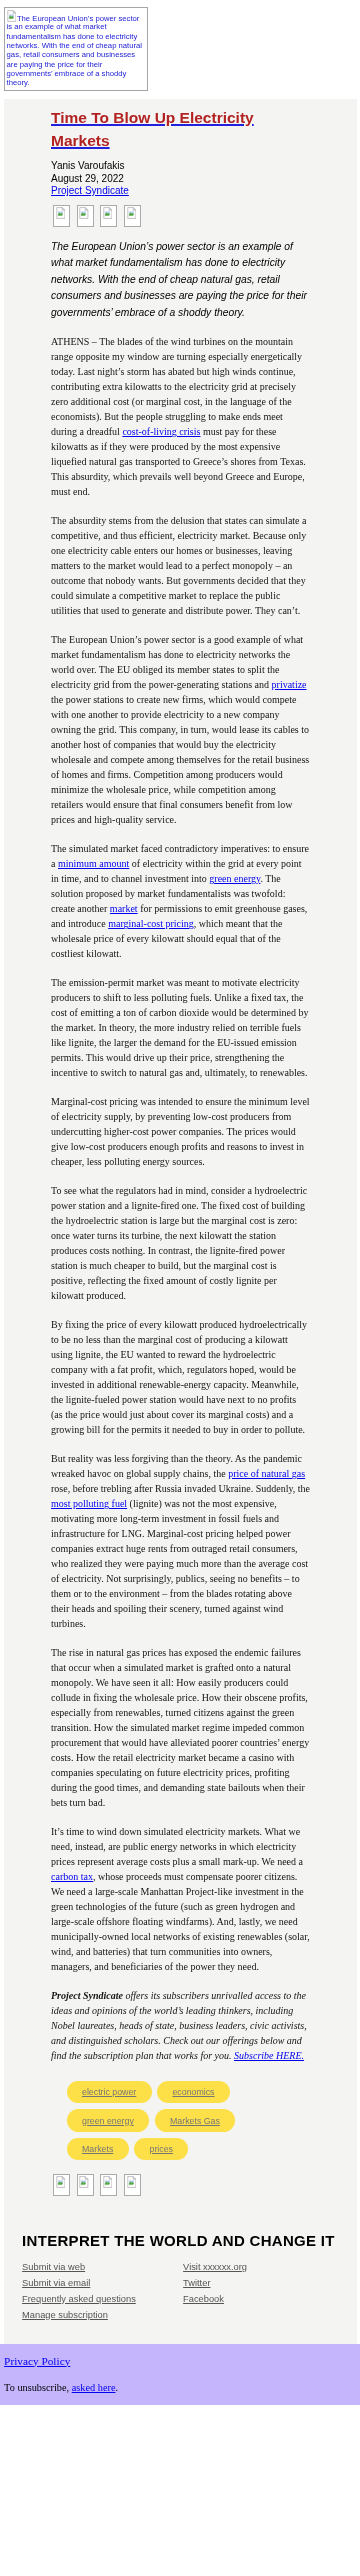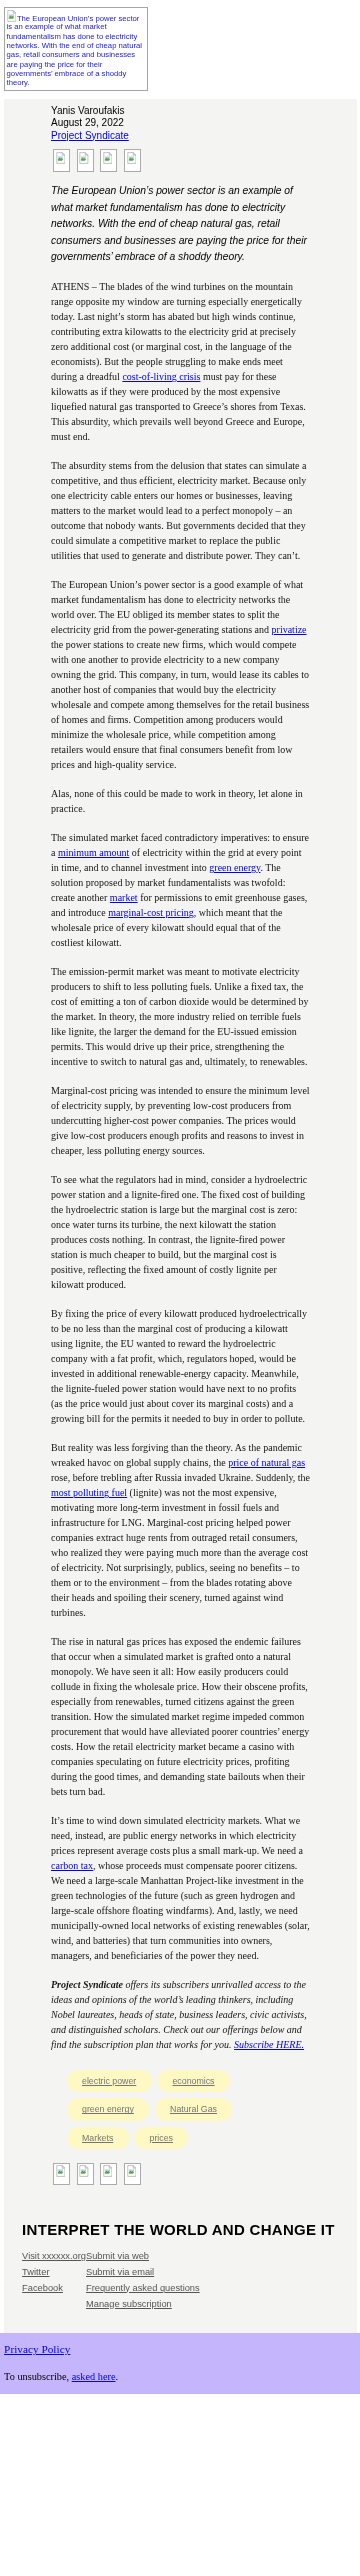--- a/index.html
+++ b/index.html
@@ -75,21 +75,21 @@
   .inline-link{color:#0000EE;text-decoration:underline;}
 
   .tags{
     margin:17.5px 0 0 15.5px;
     display:flex;flex-wrap:wrap;
     gap:6.2px 5.2px;
     width:206px;
   }
   .pill{
     display:inline-block;
-    background:#fef9c3;
+    background:#fde047;
     border-radius:12.4px;
     padding:6.2px 15.5px;
     font-size:8.8px;
     color:#757575;
     text-decoration:underline;
     text-decoration-color:#757575;
   }
 
   .share-row.bottom{margin-top:13.4px;}
 
@@ -140,20 +140,21 @@
     <path d="M16 1 l7 7 h-7 z" fill="#dce6f2" stroke="#9b9b9b" stroke-width="1.2"></path>
     <rect x="5" y="11" width="13" height="8" fill="#b9d0ea"></rect>
     <path d="M5 19 l4 -5 3 3 2 -2 4 4 -2 3 -11 0 z" fill="#55a843"></path>
     <path d="M18 19 l-2 3 5 0 z" fill="#fdfdfd"></path>
   </svg></span><span>The European Union’s power sector is an example of what market fundamentalism has done to electricity networks. With the end of cheap natural gas, retail consumers and businesses are paying the price for their governments’ embrace of a shoddy theory.</span>
 </div>
 
 <div class="card">
   <div class="content">
 
+    <a href="#" class="title-link">Time To Blow Up Electricity Markets</a>
 
     <div class="byline">
       <div>Yanis Varoufakis</div>
       <div>August 29, 2022</div>
       <div><a href="#">Project Syndicate</a></div>
     </div>
 
     <div class="share-row">
         <a href="#" class="share-box"><svg width="9.3" height="12" viewBox="0 0 24 30" xmlns="http://www.w3.org/2000/svg">
     <path d="M2 1 h14 l7 7 v21 h-21 z" fill="#fdfdfd" stroke="#9b9b9b" stroke-width="1.5"></path>
@@ -185,37 +186,36 @@
   </svg></a>
       </div>
 
     <div class="deck">The European Union’s power sector is an example of what market fundamentalism has done to electricity networks. With the end of cheap natural gas, retail consumers and businesses are paying the price for their governments’ embrace of a shoddy theory.</div>
 
 
     <div class="article-body">
         <p class="para"><span>ATHENS – The blades of the wind turbines on the mountain range opposite my window are turning especially energetically today. Last night’s storm has abated but high winds continue, contributing extra kilowatts to the electricity grid at precisely zero additional cost (or marginal cost, in the language of the economists). But the people struggling to make ends meet during a dreadful </span><a href="#" class="inline-link">cost-of-living crisis</a><span> must pay for these kilowatts as if they were produced by the most expensive liquefied natural gas transported to Greece’s shores from Texas. This absurdity, which prevails well beyond Greece and Europe, must end.</span></p>
         <p class="para"><span>The absurdity stems from the delusion that states can simulate a competitive, and thus efficient, electricity market. Because only one electricity cable enters our homes or businesses, leaving matters to the market would lead to a perfect monopoly – an outcome that nobody wants. But governments decided that they could simulate a competitive market to replace the public utilities that used to generate and distribute power. They can’t.</span></p>
         <p class="para"><span>The European Union’s power sector is a good example of what market fundamentalism has done to electricity networks the world over. The EU obliged its member states to split the electricity grid from the power-generating stations and </span><a href="#" class="inline-link">privatize</a><span> the power stations to create new firms, which would compete with one another to provide electricity to a new company owning the grid. This company, in turn, would lease its cables to another host of companies that would buy the electricity wholesale and compete among themselves for the retail business of homes and firms. Competition among producers would minimize the wholesale price, while competition among retailers would ensure that final consumers benefit from low prices and high-quality service.</span></p>
-        <p class="para"><span>Alas, none of this could be made to work in theory, let alone in practice.</span></p>
         <p class="para"><span>The simulated market faced contradictory imperatives: to ensure a </span><a href="#" class="inline-link">minimum amount</a><span> of electricity within the grid at every point in time, and to channel investment into </span><a href="#" class="inline-link">green energy</a><span>. The solution proposed by market fundamentalists was twofold: create another </span><a href="#" class="inline-link">market</a><span> for permissions to emit greenhouse gases, and introduce </span><a href="#" class="inline-link">marginal-cost pricing</a><span>, which meant that the wholesale price of every kilowatt should equal that of the costliest kilowatt.</span></p>
         <p class="para"><span>The emission-permit market was meant to motivate electricity producers to shift to less polluting fuels. Unlike a fixed tax, the cost of emitting a ton of carbon dioxide would be determined by the market. In theory, the more industry relied on terrible fuels like lignite, the larger the demand for the EU-issued emission permits. This would drive up their price, strengthening the incentive to switch to natural gas and, ultimately, to renewables.</span></p>
         <p class="para"><span>Marginal-cost pricing was intended to ensure the minimum level of electricity supply, by preventing low-cost producers from undercutting higher-cost power companies. The prices would give low-cost producers enough profits and reasons to invest in cheaper, less polluting energy sources.</span></p>
         <p class="para"><span>To see what the regulators had in mind, consider a hydroelectric power station and a lignite-fired one. The fixed cost of building the hydroelectric station is large but the marginal cost is zero: once water turns its turbine, the next kilowatt the station produces costs nothing. In contrast, the lignite-fired power station is much cheaper to build, but the marginal cost is positive, reflecting the fixed amount of costly lignite per kilowatt produced.</span></p>
         <p class="para"><span>By fixing the price of every kilowatt produced hydroelectrically to be no less than the marginal cost of producing a kilowatt using lignite, the EU wanted to reward the hydroelectric company with a fat profit, which, regulators hoped, would be invested in additional renewable-energy capacity. Meanwhile, the lignite-fueled power station would have next to no profits (as the price would just about cover its marginal costs) and a growing bill for the permits it needed to buy in order to pollute.</span></p>
         <p class="para"><span>But reality was less forgiving than the theory. As the pandemic wreaked havoc on global supply chains, the </span><a href="#" class="inline-link">price of natural gas</a><span> rose, before trebling after Russia invaded Ukraine. Suddenly, the </span><a href="#" class="inline-link">most polluting fuel</a><span> (lignite) was not the most expensive, motivating more long-term investment in fossil fuels and infrastructure for LNG. Marginal-cost pricing helped power companies extract huge rents from outraged retail consumers, who realized they were paying much more than the average cost of electricity. Not surprisingly, publics, seeing no benefits – to them or to the environment – from the blades rotating above their heads and spoiling their scenery, turned against wind turbines.</span></p>
         <p class="para"><span>The rise in natural gas prices has exposed the endemic failures that occur when a simulated market is grafted onto a natural monopoly. We have seen it all: How easily producers could collude in fixing the wholesale price. How their obscene profits, especially from renewables, turned citizens against the green transition. How the simulated market regime impeded common procurement that would have alleviated poorer countries’ energy costs. How the retail electricity market became a casino with companies speculating on future electricity prices, profiting during the good times, and demanding state bailouts when their bets turn bad.</span></p>
         <p class="para"><span>It’s time to wind down simulated electricity markets. What we need, instead, are public energy networks in which electricity prices represent average costs plus a small mark-up. We need a </span><a href="#" class="inline-link">carbon tax</a><span>, whose proceeds must compensate poorer citizens. We need a large-scale Manhattan Project-like investment in the green technologies of the future (such as green hydrogen and large-scale offshore floating windfarms). And, lastly, we need municipally-owned local networks of existing renewables (solar, wind, and batteries) that turn communities into owners, managers, and beneficiaries of the power they need.</span></p>
         <p class="para"><span class="b i">Project Syndicate</span><span class="i"> offers its subscribers unrivalled access to the ideas and opinions of the world’s leading thinkers, including Nobel laureates, heads of state, business leaders, civic activists, and distinguished scholars. Check out our offerings below and find the subscription plan that works for you. </span><a href="#" class="inline-link i">Subscribe HERE.</a></p>
       </div>
 
     <div class="tags">
         <a href="#" class="pill">electric power</a>
         <a href="#" class="pill">economics</a>
         <a href="#" class="pill">green energy</a>
-        <a href="#" class="pill">Natural Gas</a>
+        <a href="#" class="pill">Markets Gas</a>
         <a href="#" class="pill">Markets</a>
         <a href="#" class="pill">prices</a>
       </div>
 
     <div class="share-row bottom">
         <a href="#" class="share-box"><svg width="9.3" height="12" viewBox="0 0 24 30" xmlns="http://www.w3.org/2000/svg">
     <path d="M2 1 h14 l7 7 v21 h-21 z" fill="#fdfdfd" stroke="#9b9b9b" stroke-width="1.5"></path>
     <path d="M16 1 l7 7 h-7 z" fill="#dce6f2" stroke="#9b9b9b" stroke-width="1.2"></path>
     <rect x="5" y="11" width="13" height="8" fill="#b9d0ea"></rect>
     <path d="M5 19 l4 -5 3 3 2 -2 4 4 -2 3 -11 0 z" fill="#55a843"></path>
@@ -241,31 +241,31 @@
     <rect x="5" y="11" width="13" height="8" fill="#b9d0ea"></rect>
     <path d="M5 19 l4 -5 3 3 2 -2 4 4 -2 3 -11 0 z" fill="#55a843"></path>
     <path d="M18 19 l-2 3 5 0 z" fill="#fdfdfd"></path>
   </svg></a>
       </div>
   </div>
 
   <div class="footer">
     <div class="footer-heading">INTERPRET THE WORLD AND CHANGE IT</div>
     <div class="footer-cols">
-      <div class="footer-col right">
-          <a href="#">Visit xxxxxx.org</a>
-          <a href="#">Twitter</a>
-          <a href="#">Facebook</a>
-        </div>
       <div class="footer-col left">
           <a href="#">Submit via web</a>
           <a href="#">Submit via email</a>
           <a href="#">Frequently asked questions</a>
           <a href="#">Manage subscription</a>
         </div>
+      <div class="footer-col right">
+          <a href="#">Visit xxxxxx.org</a>
+          <a href="#">Twitter</a>
+          <a href="#">Facebook</a>
+        </div>
     </div>
   </div>
 </div>
 
 <div class="bottom-area">
   <a href="#" class="privacy-link">Privacy Policy</a>
   <div class="unsub">
     <span>To unsubscribe, </span><a href="#">asked here</a><span>.</span>
   </div>
 </div>

